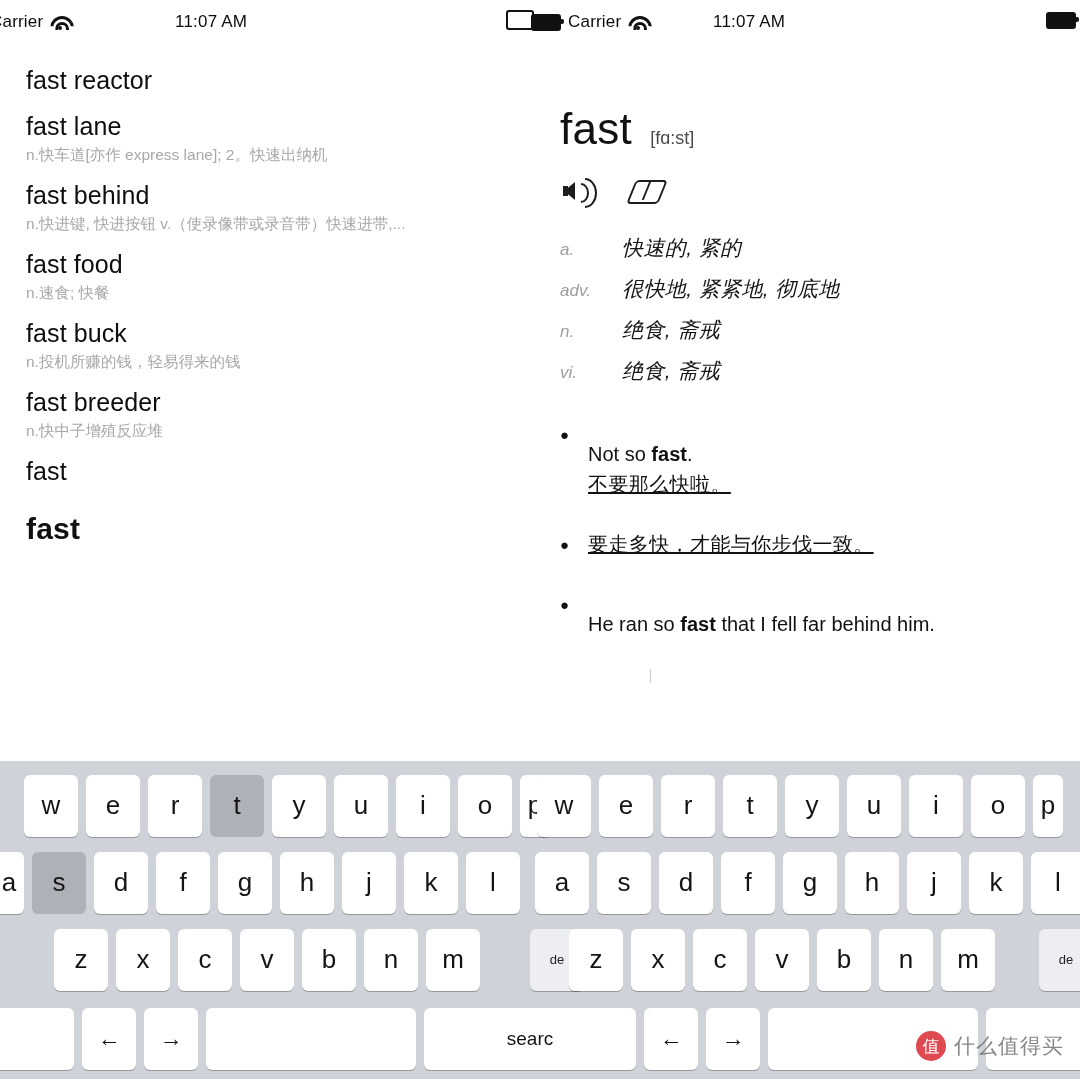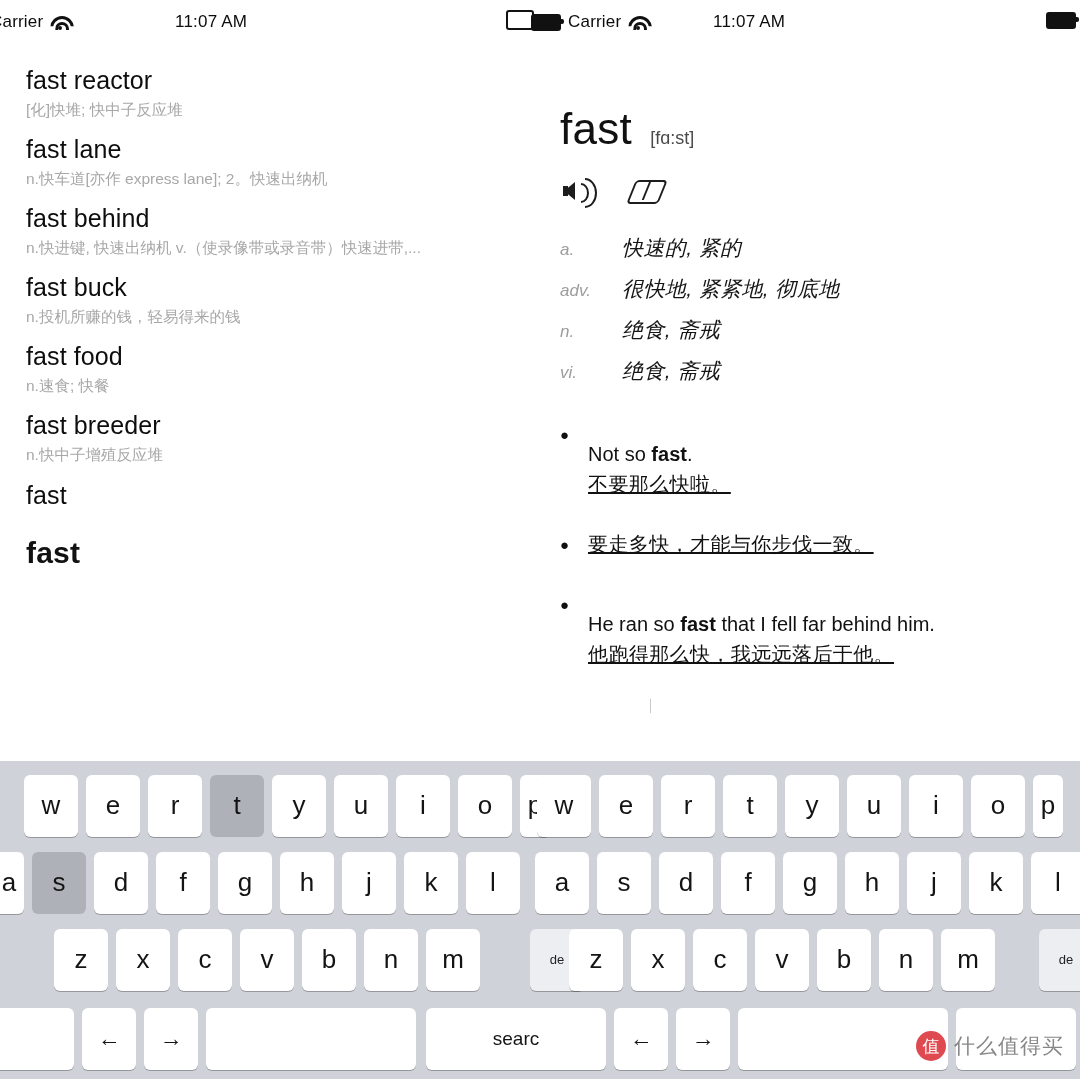--- a/index.html
+++ b/index.html
@@ -322,21 +322,21 @@
     flex: 0 0 auto;
     width: 54px;
     font-weight: 400;
   }
   .key.pressed {
     background: #aeb1b7;
     box-shadow: none;
   }
   .key.half { width: 30px; }
   .key.space { width: 210px; font-size: 18px; }
-  .key.search { width: 180px; font-size: 19px; text-align: right; }
+  .key.search { width: 212px; font-size: 19px; text-align: right; }
   .key.arrow { width: 54px; font-size: 23px; }
   .key.smalltxt { font-size: 13px; color: #222; }
   .kb-bottom {
     height: 82px;
     display: flex;
     align-items: center;
   }
   .kb-bottom .key { height: 62px; }
 
   
@@ -400,37 +400,36 @@
       <div class="sb-time">11:07 AM</div>
       <div class="sb-battery-right battery-icon"></div>
     </div>
   </div>
 
   <div class="content">
 
     <div class="wordlist">
       <div class="wl-item">
         <div class="wl-term">fast reactor</div>
-        <div class="wl-def">[化]快堆; 快中子反应堆</div>
       </div>
       <div class="wl-item">
         <div class="wl-term">fast lane</div>
         <div class="wl-def">n.快车道[亦作 express lane]; 2。快速出纳机</div>
       </div>
       <div class="wl-item">
         <div class="wl-term">fast behind</div>
-        <div class="wl-def">n.快进键, 快速出纳机 v.（使录像带或录音带）快速进带,...</div>
+        <div class="wl-def">n.快进键, 快进按钮 v.（使录像带或录音带）快速进带,...</div>
+      </div>
+      <div class="wl-item">
+        <div class="wl-term">fast food</div>
+        <div class="wl-def">n.速食; 快餐</div>
       </div>
       <div class="wl-item">
         <div class="wl-term">fast buck</div>
         <div class="wl-def">n.投机所赚的钱，轻易得来的钱</div>
-      </div>
-      <div class="wl-item">
-        <div class="wl-term">fast food</div>
-        <div class="wl-def">n.速食; 快餐</div>
       </div>
       <div class="wl-item">
         <div class="wl-term">fast breeder</div>
         <div class="wl-def">n.快中子增殖反应堆</div>
       </div>
       <div class="wl-item">
         <div class="wl-term">fast</div>
       </div>
       <div class="wl-bigword">fast</div>
     </div>
@@ -485,21 +484,20 @@
         <div class="dp-ex">
           <div class="dp-bullet">●</div>
           <div>
             <div class="dp-ex-zh">要走多快，才能与你步伐一致。</div>
           </div>
         </div>
         <div class="dp-ex">
           <div class="dp-bullet">●</div>
           <div>
             <div class="dp-ex-en"><span>He ran so </span><b>fast</b><span> that I fell far behind him.</span></div>
-            <div class="dp-ex-zh">他跑得那么快，我远远落后于他。</div>
           </div>
         </div>
       </div>
 
       <div class="dp-caret"></div>
     </div>
   </div>
 
   <div class="keyboard">
 

